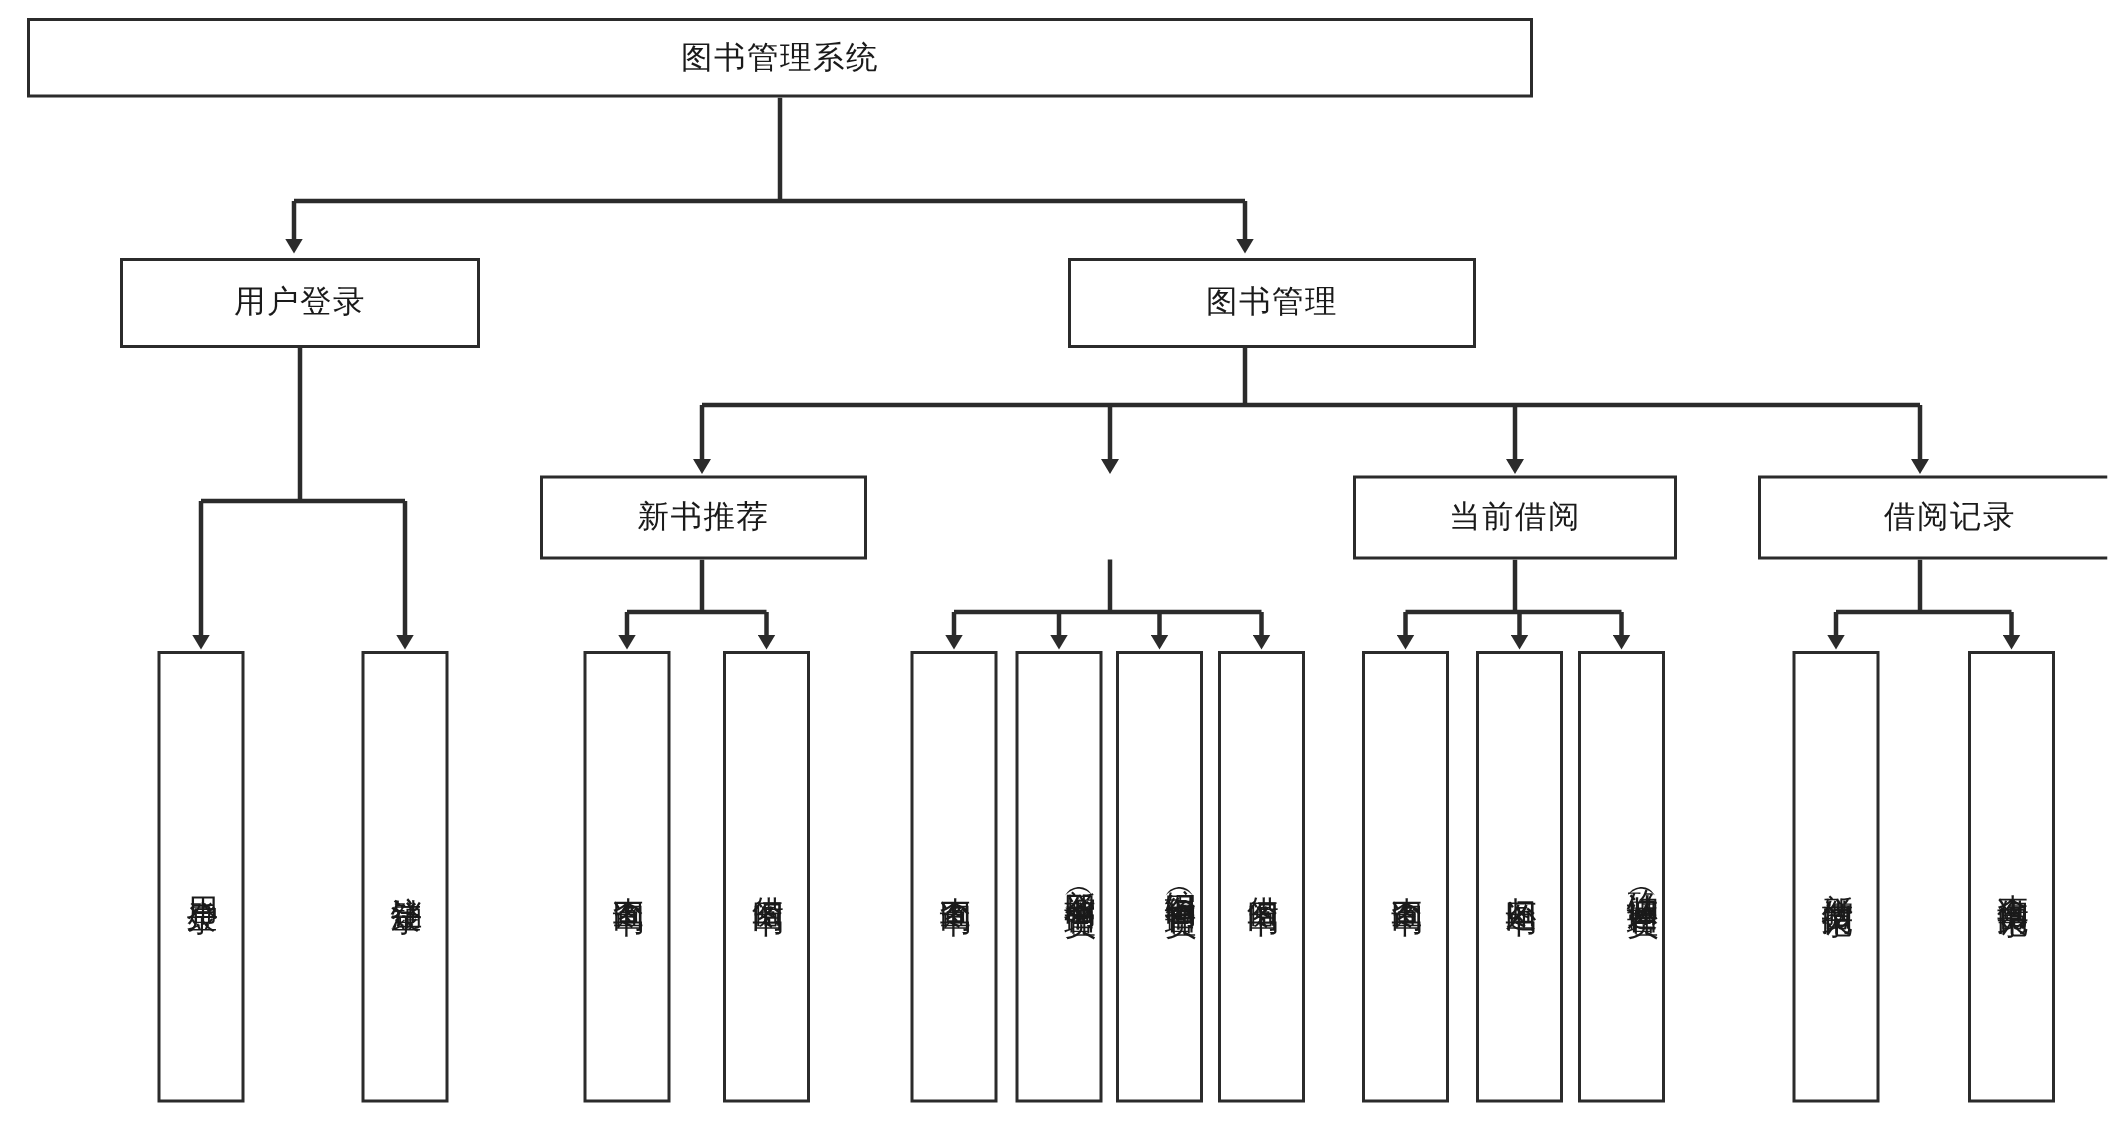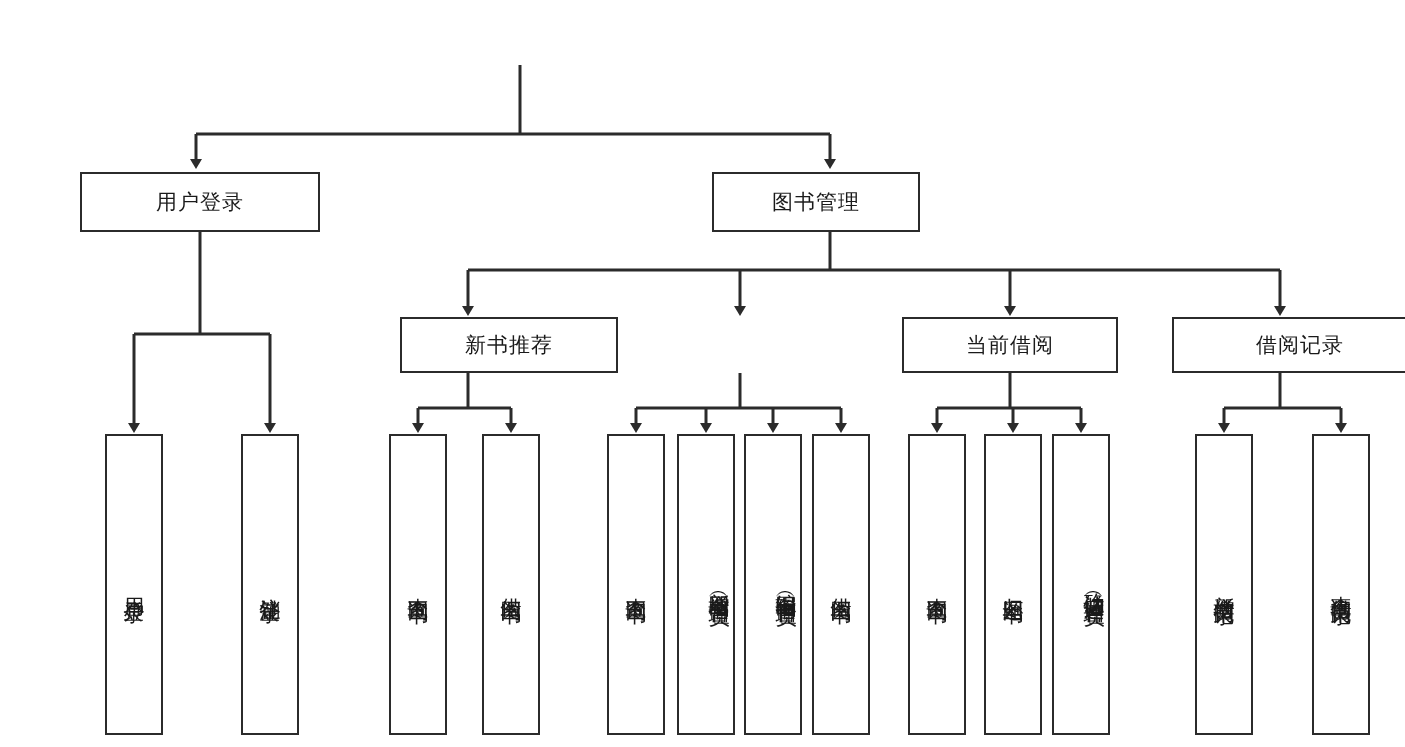--- a/index.html
+++ b/index.html
@@ -115,29 +115,32 @@
       <path d="M1013,408 L1013,424" marker-end="url(#arrow)"></path>
       <path d="M1081,408 L1081,424" marker-end="url(#arrow)"></path>
 
       <path d="M1280,373 L1280,408"></path>
       <path d="M1224,408 L1341,408"></path>
       <path d="M1224,408 L1224,424" marker-end="url(#arrow)"></path>
       <path d="M1341,408 L1341,424" marker-end="url(#arrow)"></path>
     </g>
   </svg>
 
+  <div class="node h" style="left:18px; top:12px; width:1004px; height:53px;">
+    <span class="lbl">图书管理系统</span>
+  </div>
 
   <div class="node h" style="left:80px; top:172px; width:240px; height:60px;">
     <span class="lbl">用户登录</span>
   </div>
-  <div class="node h" style="left:712px; top:172px; width:208px; height:60px;">
+  <div class="node h" style="left:712px; top:172px; width:272px; height:60px;">
     <span class="lbl">图书管理</span>
   </div>
 
-  <div class="node h" style="left:360px; top:317px; width:218px; height:56px;margin-left:40px;">
+  <div class="node h" style="left:360px; top:317px; width:218px; height:56px;">
     <span class="lbl">新书推荐</span>
   </div>
   <div class="node h" style="left:902px; top:317px; width:216px; height:56px;">
     <span class="lbl">当前借阅</span>
   </div>
   <div class="node h" style="left:1172px; top:317px; width:256px; height:56px;">
     <span class="lbl">借阅记录</span>
   </div>
 
   <div class="node v center-v" style="left:105px; top:434px; width:58px; height:301px;">

